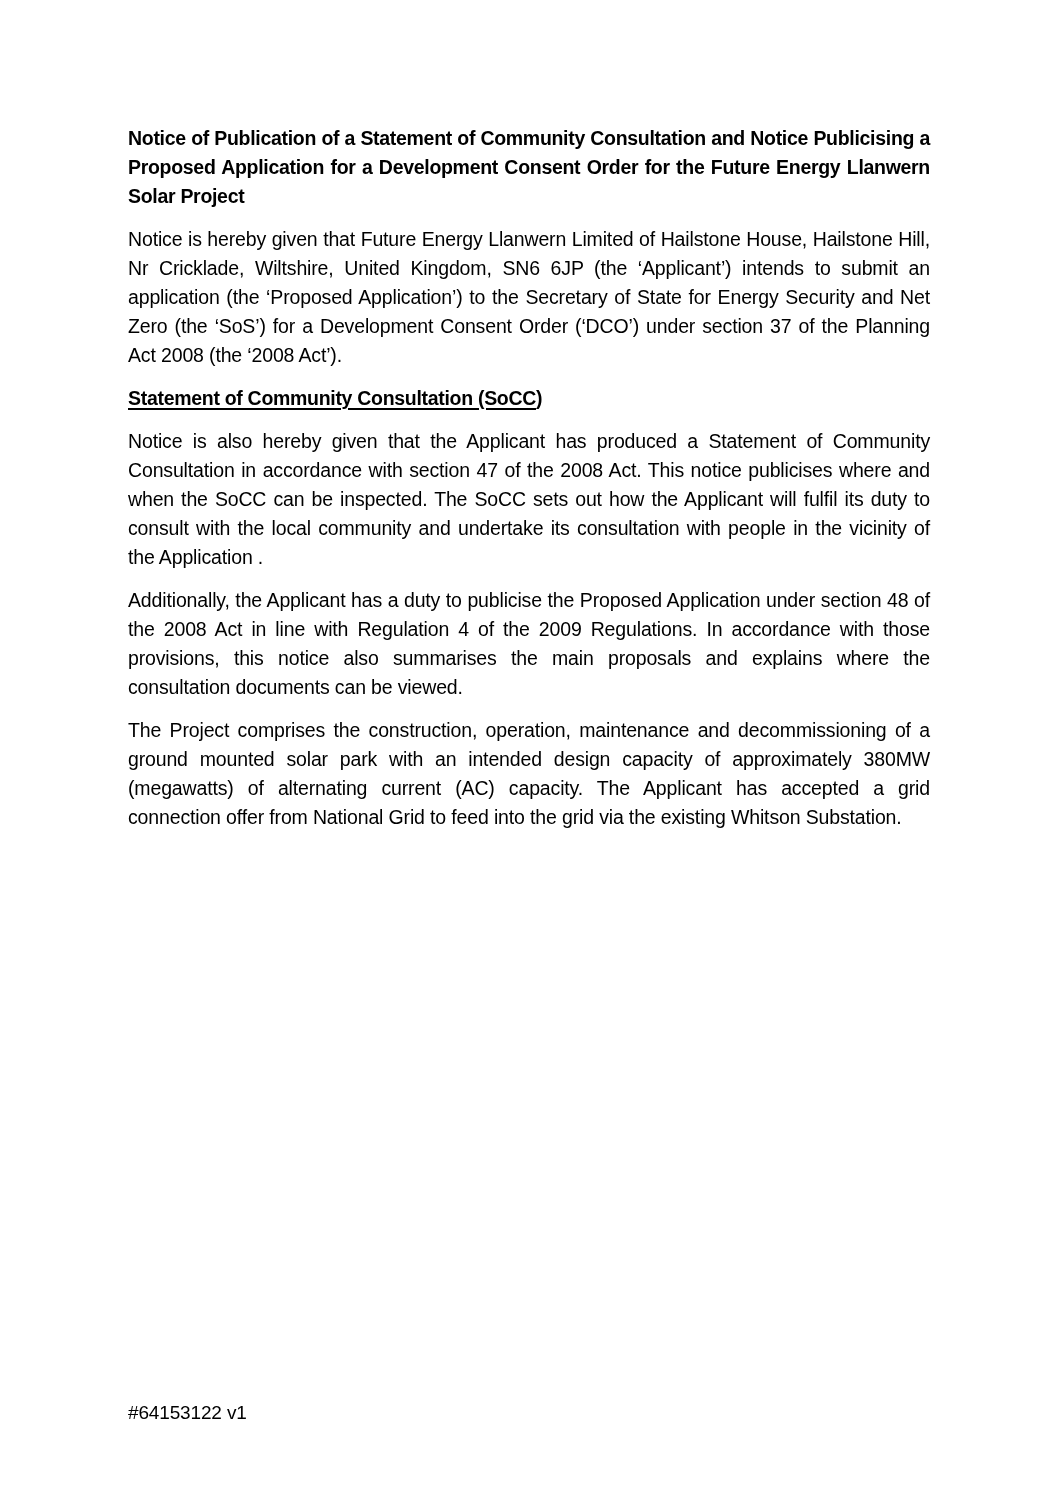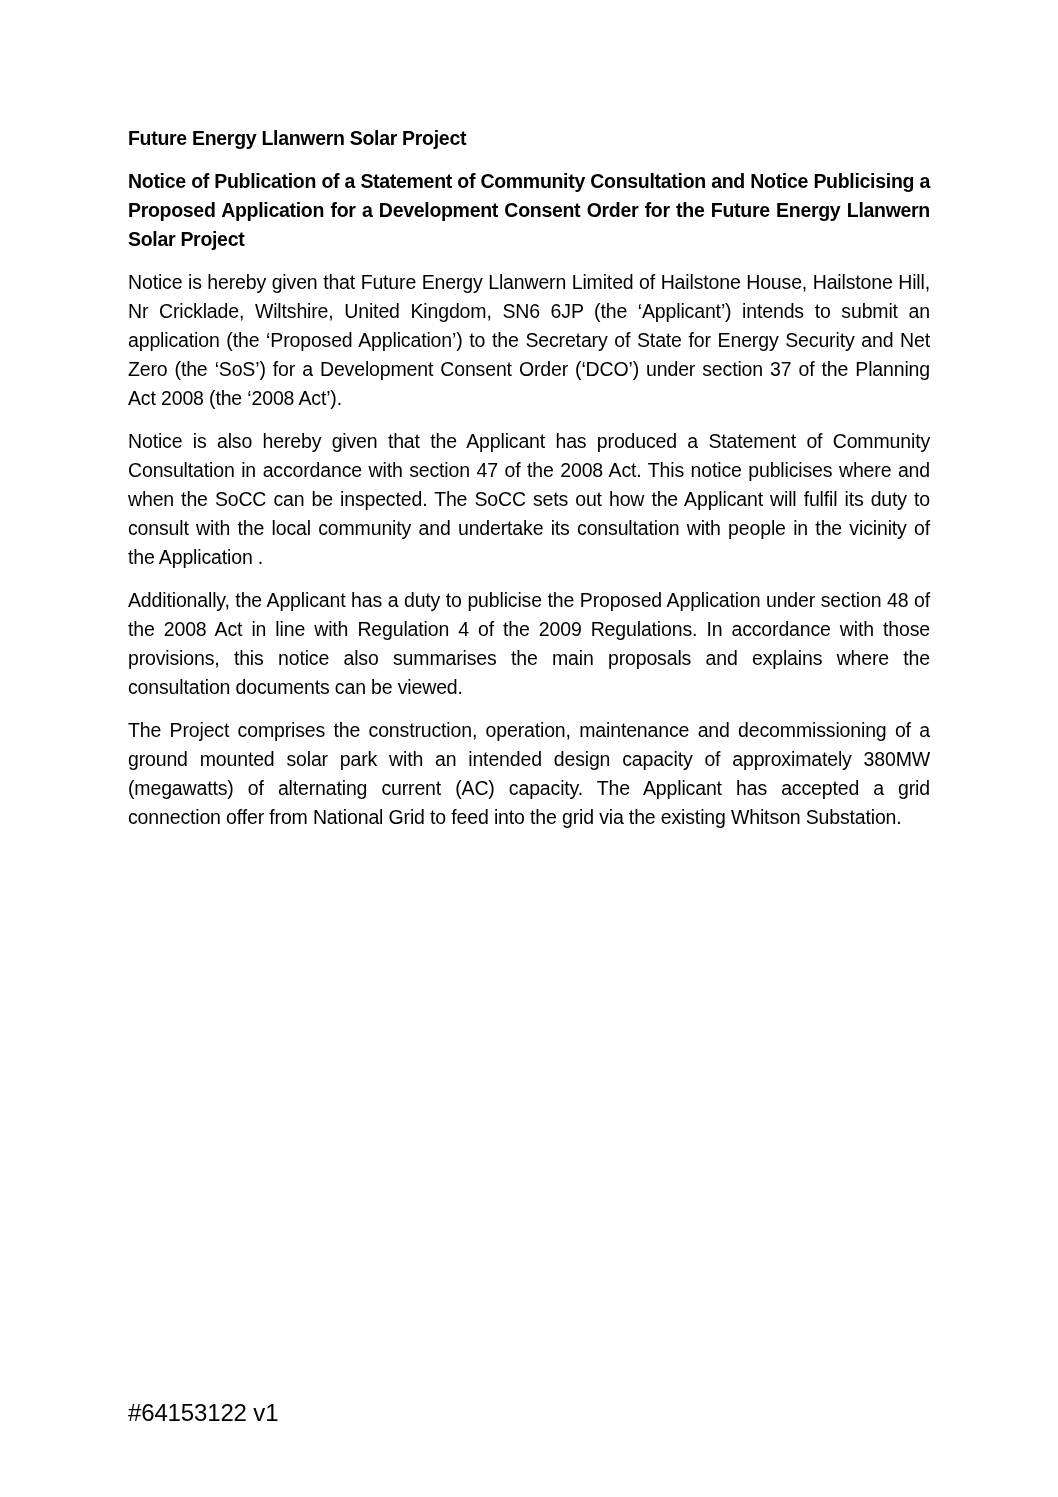--- a/index.html
+++ b/index.html
@@ -42,40 +42,40 @@
   }
   .underline {
     text-decoration: underline;
     text-decoration-thickness: 2px;
     text-underline-offset: 3px;
   }
   .footer {
     position: absolute;
     left: 128px;
     top: 1398px;
-    font-size: 24px;
+    font-size: 19px;
     line-height: 29px;
     letter-spacing: -0.15px;
   }
 </style>
 </head>
 <body>
 
 <div class="page">
   <div class="content">
 
-    <p class="block heading">Future Energy Llanwern Solar Project</p>
 
 
 
     <p class="block heading">Notice of Publication of a Statement of Community Consultation and Notice Publicising a Proposed Application for a Development Consent Order for the Future Energy Llanwern Solar Project</p>
 
     <p class="block">Notice is hereby given that Future Energy Llanwern Limited of Hailstone House, Hailstone Hill, Nr Cricklade, Wiltshire, United Kingdom, SN6 6JP (the ‘Applicant’) intends to submit an application (the ‘Proposed Application’) to the Secretary of State for Energy Security and Net Zero (the ‘SoS’) for a Development Consent Order (‘DCO’) under section 37 of the Planning Act 2008 (the ‘2008 Act’).</p>
 
 
+    <p class="block heading"><span class="underline">Statement of Community Consultation (SoCC</span><span>)</span></p>
 
     <p class="block">Notice is also hereby given that the Applicant has produced a Statement of Community Consultation in accordance with section 47 of the 2008 Act. This notice publicises where and when the SoCC can be inspected. The SoCC sets out how the Applicant will fulfil its duty to consult with the local community and undertake its consultation with people in the vicinity of the Application .</p>
 
     <p class="block">Additionally, the Applicant has a duty to publicise the Proposed Application under section 48 of the 2008 Act in line with Regulation 4 of the 2009 Regulations. In accordance with those provisions, this notice also summarises the main proposals and explains where the consultation documents can be viewed.</p>
 
 
 
     <p class="block">The Project comprises the construction, operation, maintenance and decommissioning of a ground mounted solar park with an intended design capacity of approximately 380MW (megawatts) of alternating current (AC) capacity. The Applicant has accepted a grid connection offer from National Grid to feed into the grid via the existing Whitson Substation.</p>
 
   </div>

